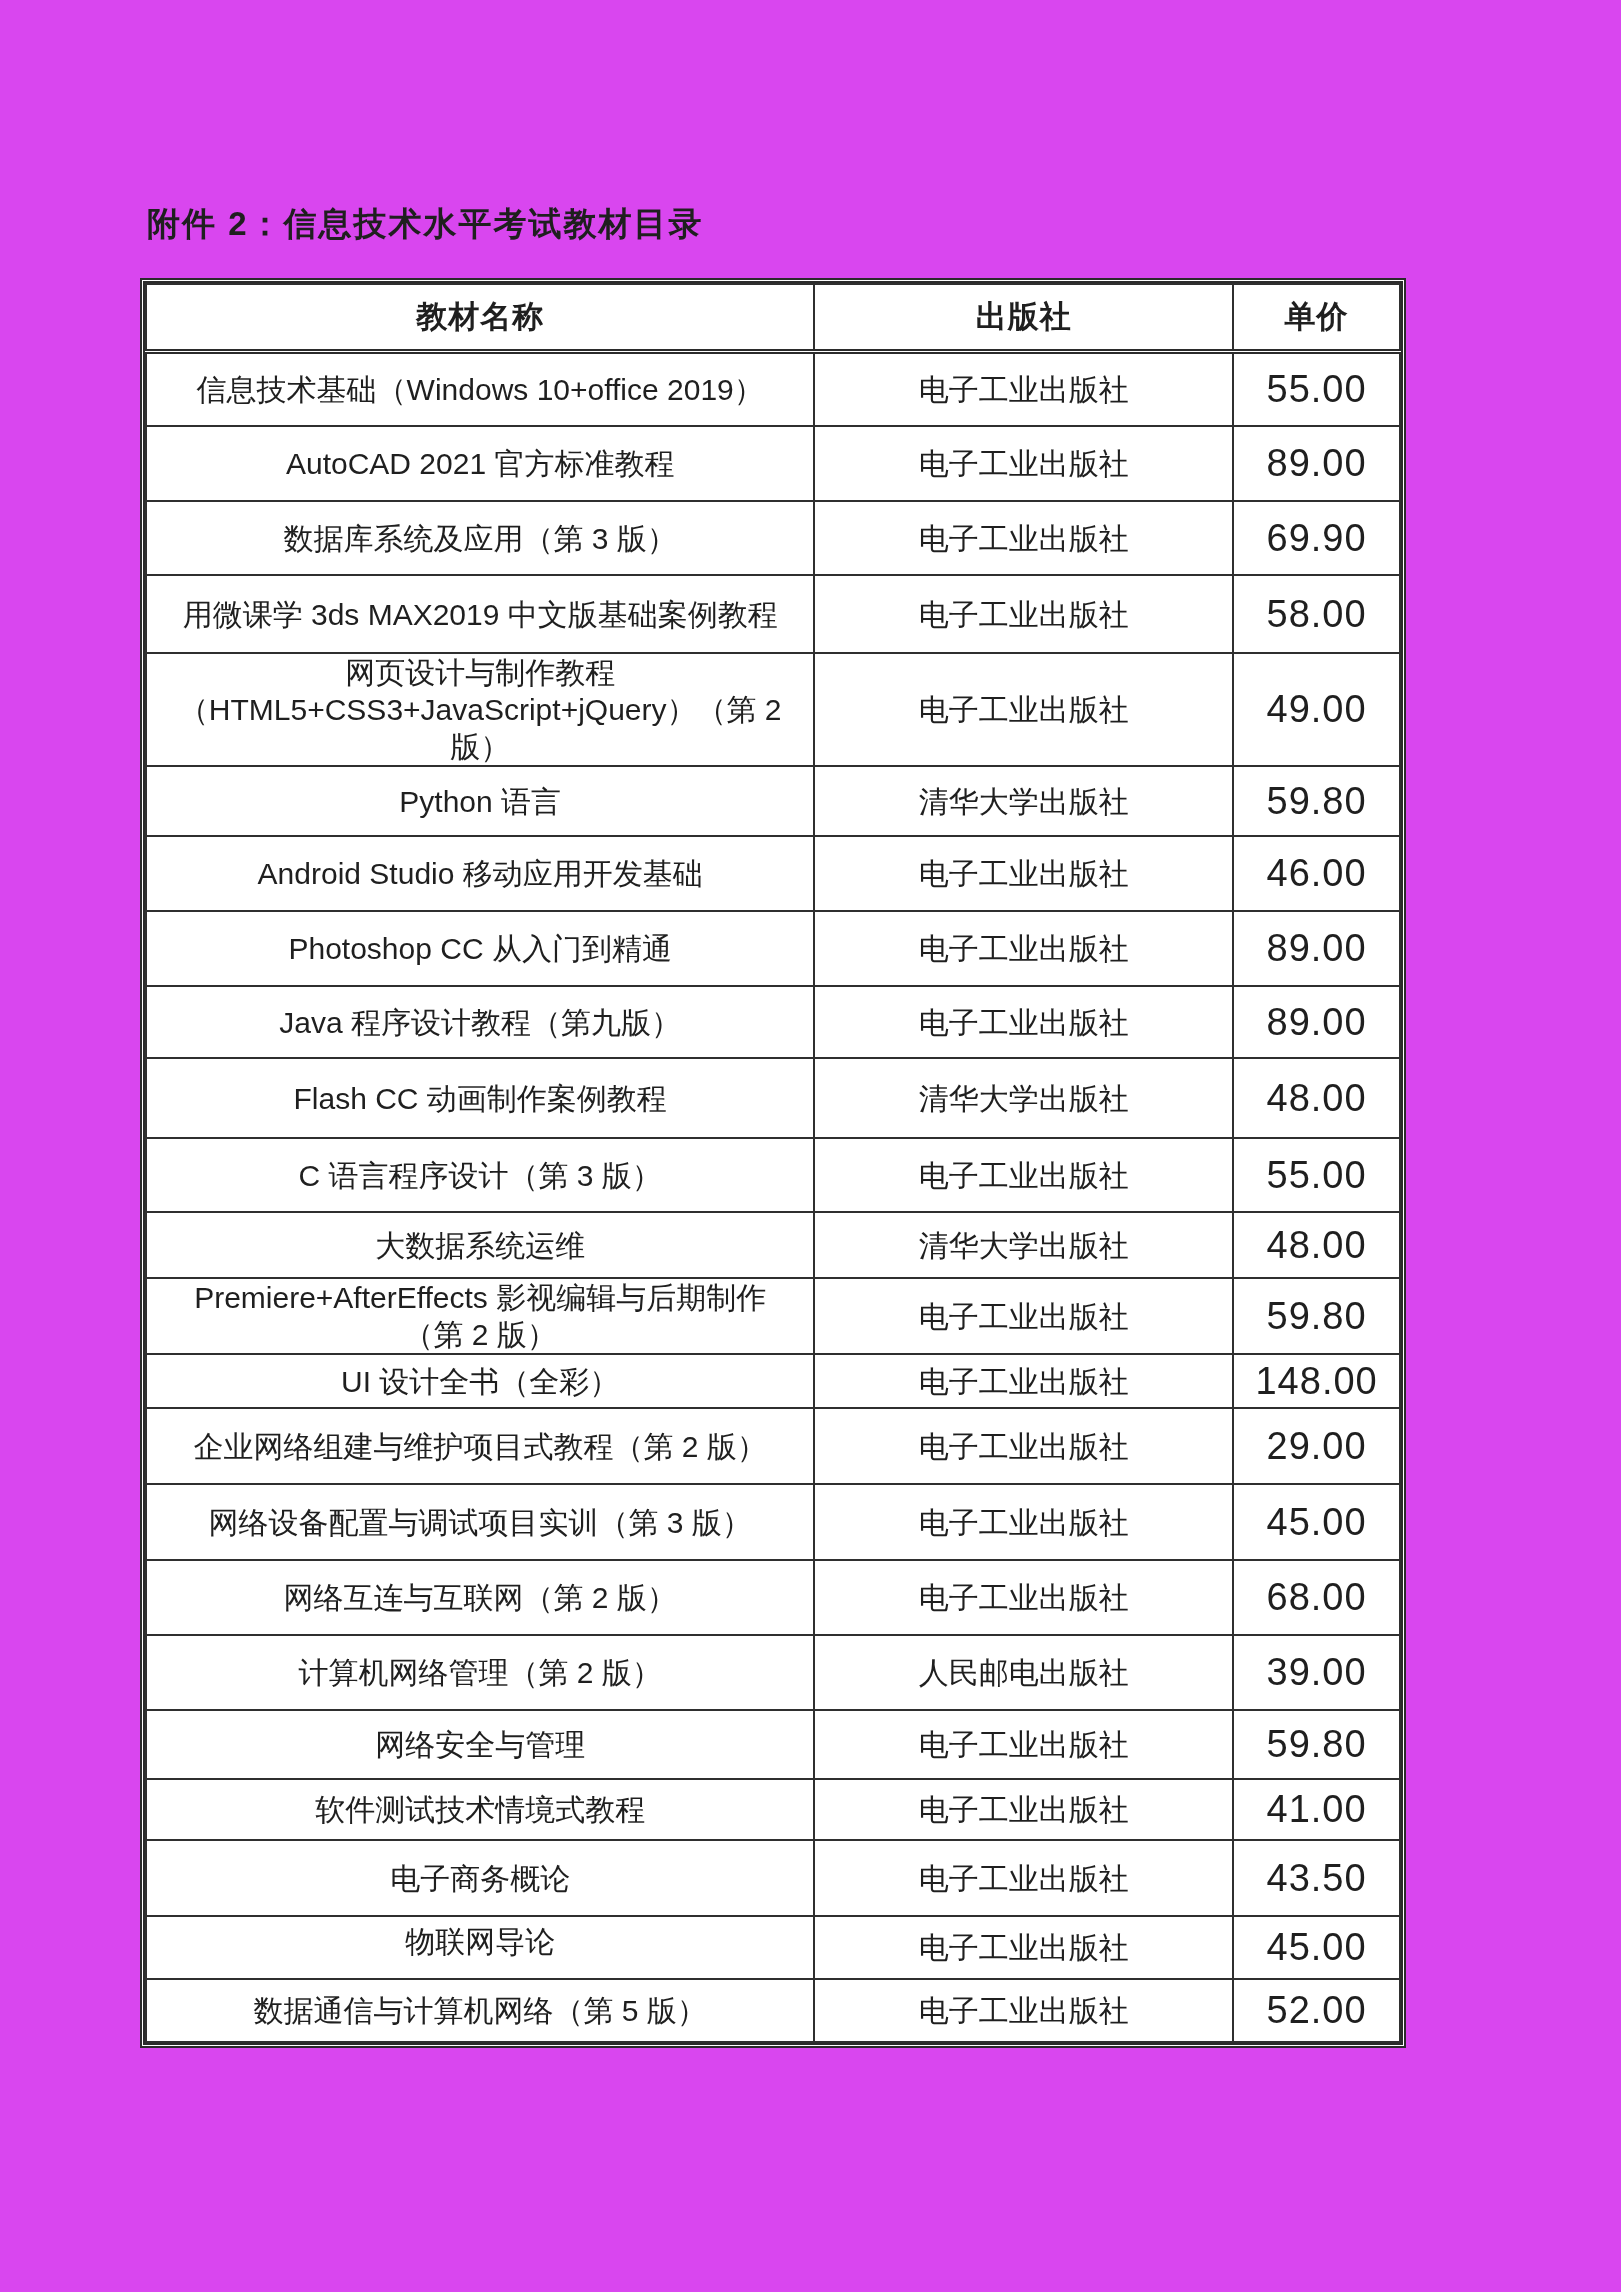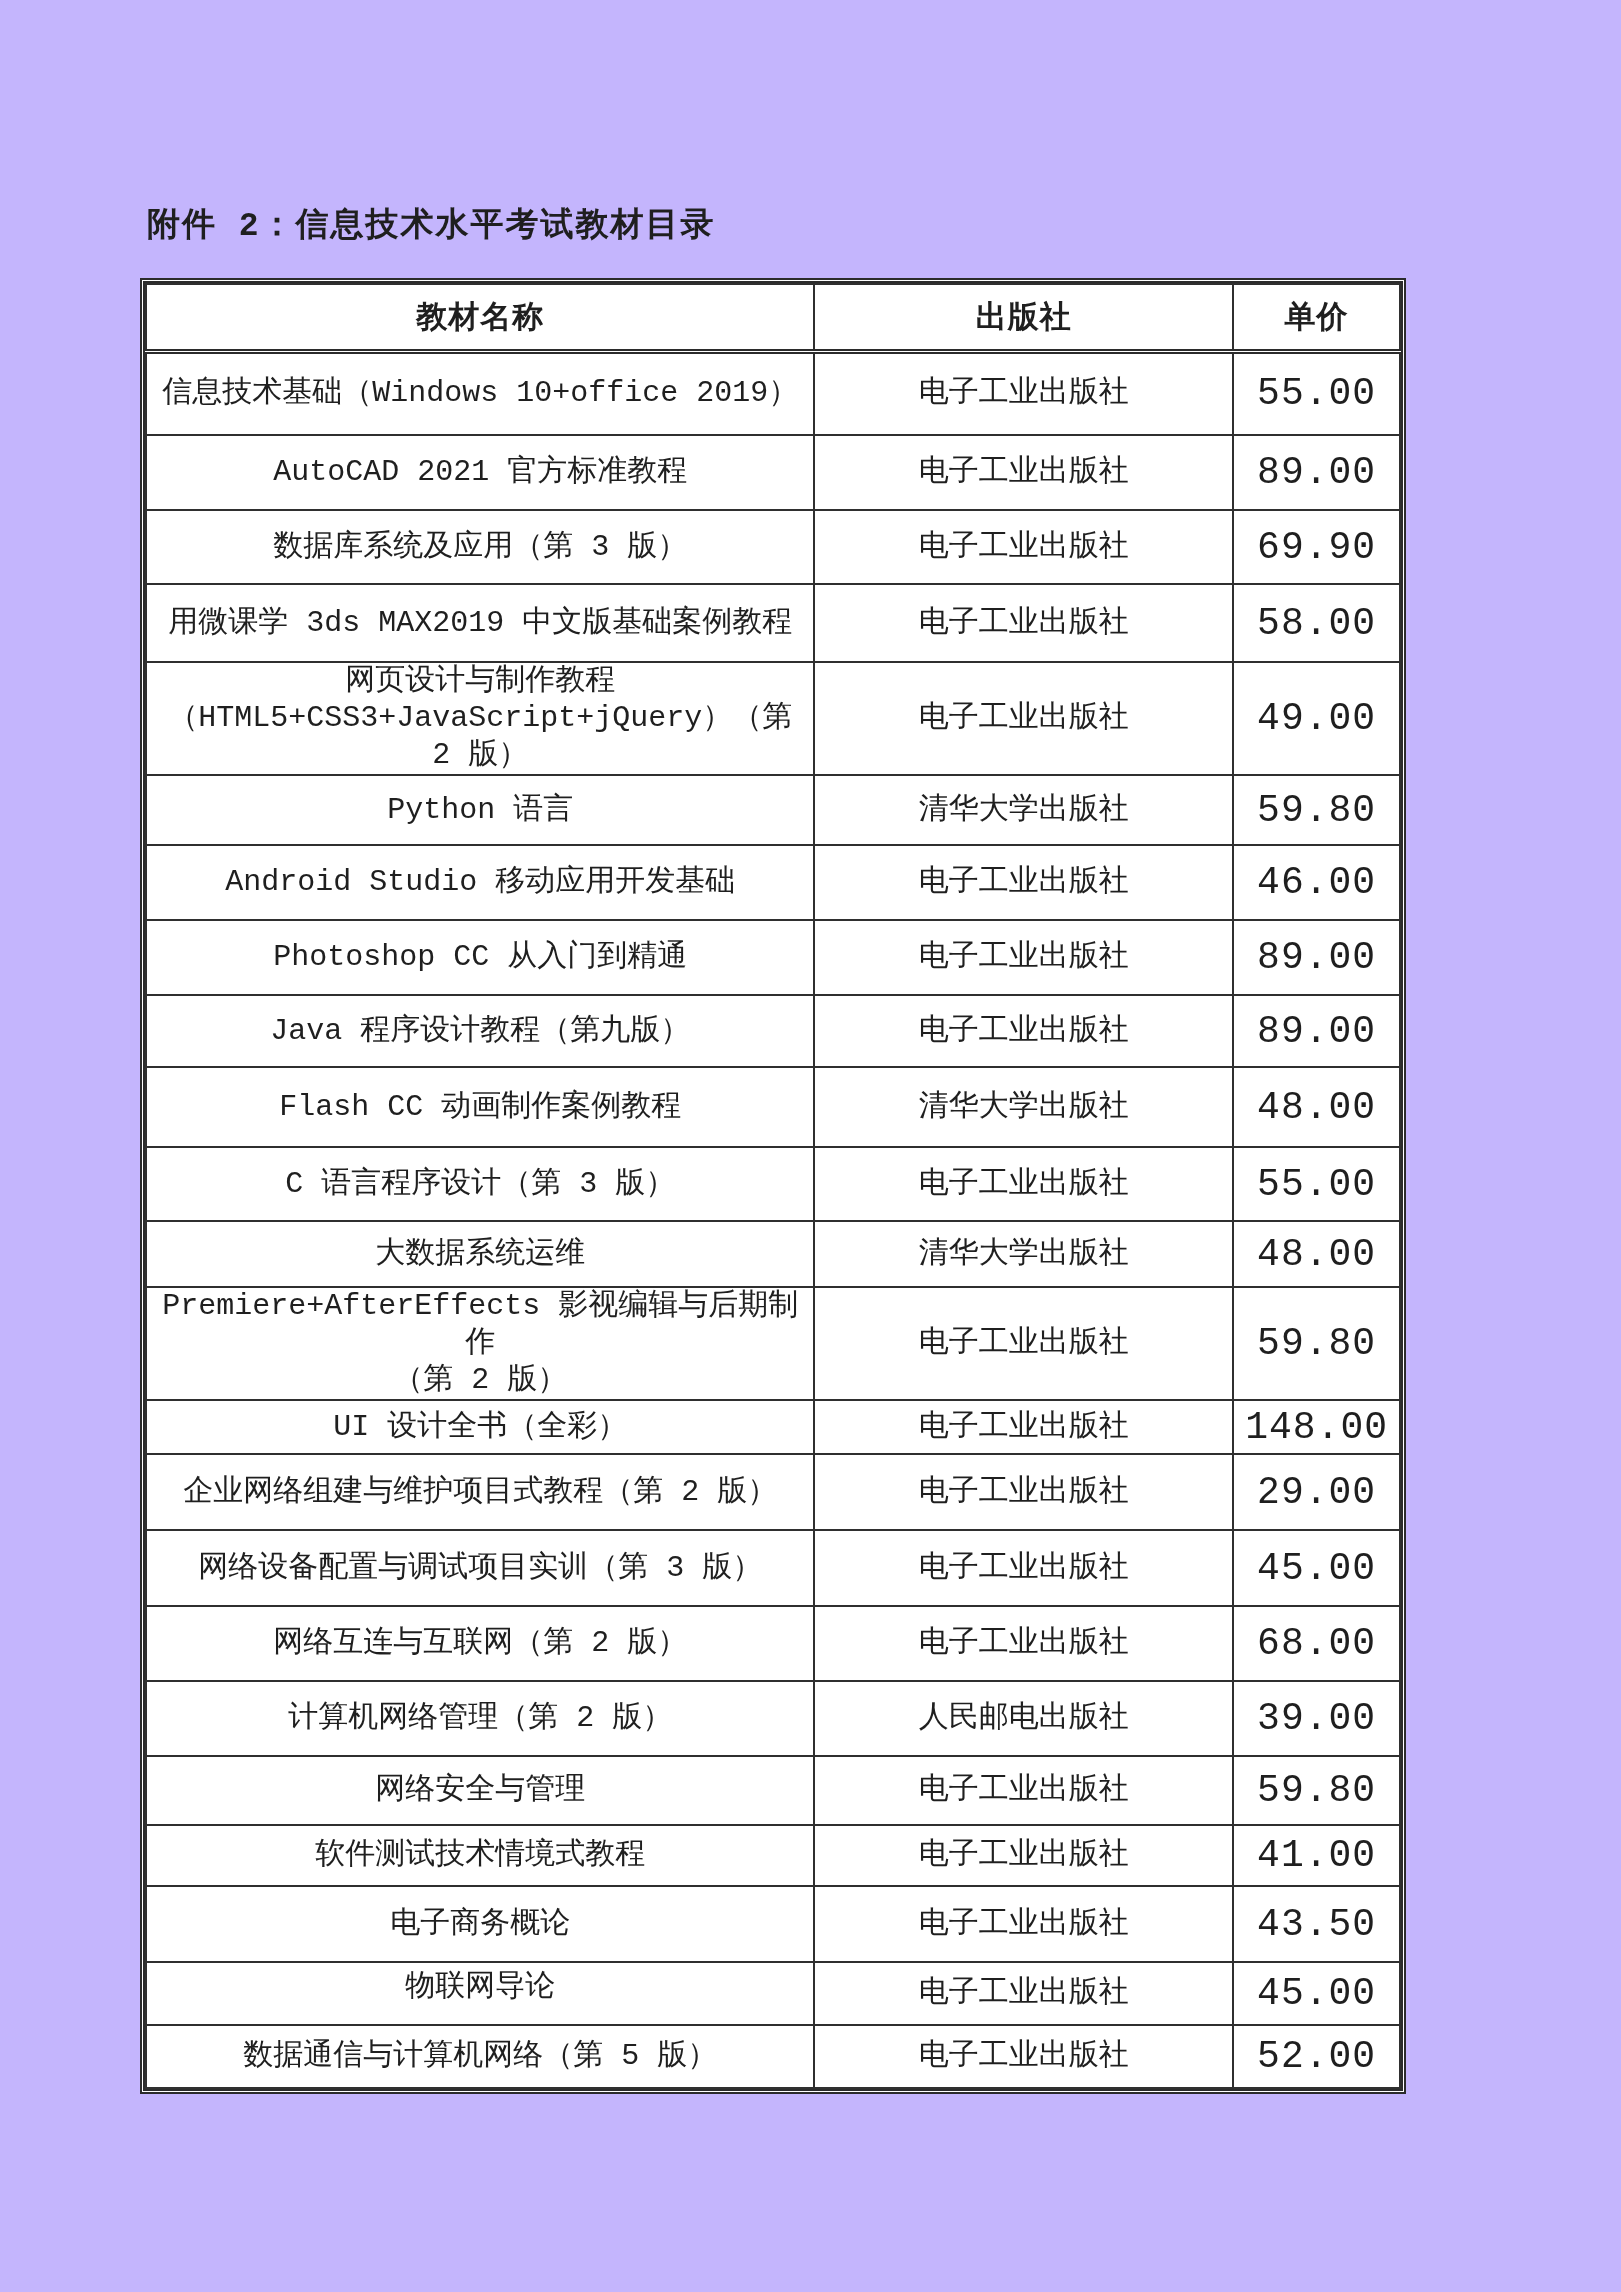--- a/index.html
+++ b/index.html
@@ -1,21 +1,21 @@
 <!DOCTYPE html>
 <html><head>
 <meta charset="utf-8">
 <style>
   html,body{margin:0;padding:0;background:#9b9b9b;}
   .page{
     position:relative;
     width:1621px;height:2293px;
     margin:0 auto;
-    background:#c4b5fd;
-    font-family:Liberation Mono, monospace;
+    background:#d946ef;
+    font-family:Liberation Sans, sans-serif;
     color:#1f1f1f;
     overflow:hidden;
   }
   .title{
     position:absolute;
     left:147px;top:202px;
     margin:0;
     font-size:33px;
     font-weight:600;
     letter-spacing:2px;
@@ -80,21 +80,21 @@
         <col class="c-price">
       </colgroup>
       <thead>
         <tr>
           <th>教材名称</th>
           <th>出版社</th>
           <th>单价</th>
         </tr>
       </thead>
       <tbody>
-          <tr style="height: 84px; margin-top: 16px;">
+          <tr style="height: 75px; margin-top: 16px;">
             <td class="name">信息技术基础（Windows 10+office 2019）</td>
             <td class="pub">电子工业出版社</td>
             <td class="price">55.00</td>
           </tr>
           <tr style="height: 75px;">
             <td class="name">AutoCAD 2021 官方标准教程</td>
             <td class="pub">电子工业出版社</td>
             <td class="price">89.00</td>
           </tr>
           <tr style="height: 74px;">

